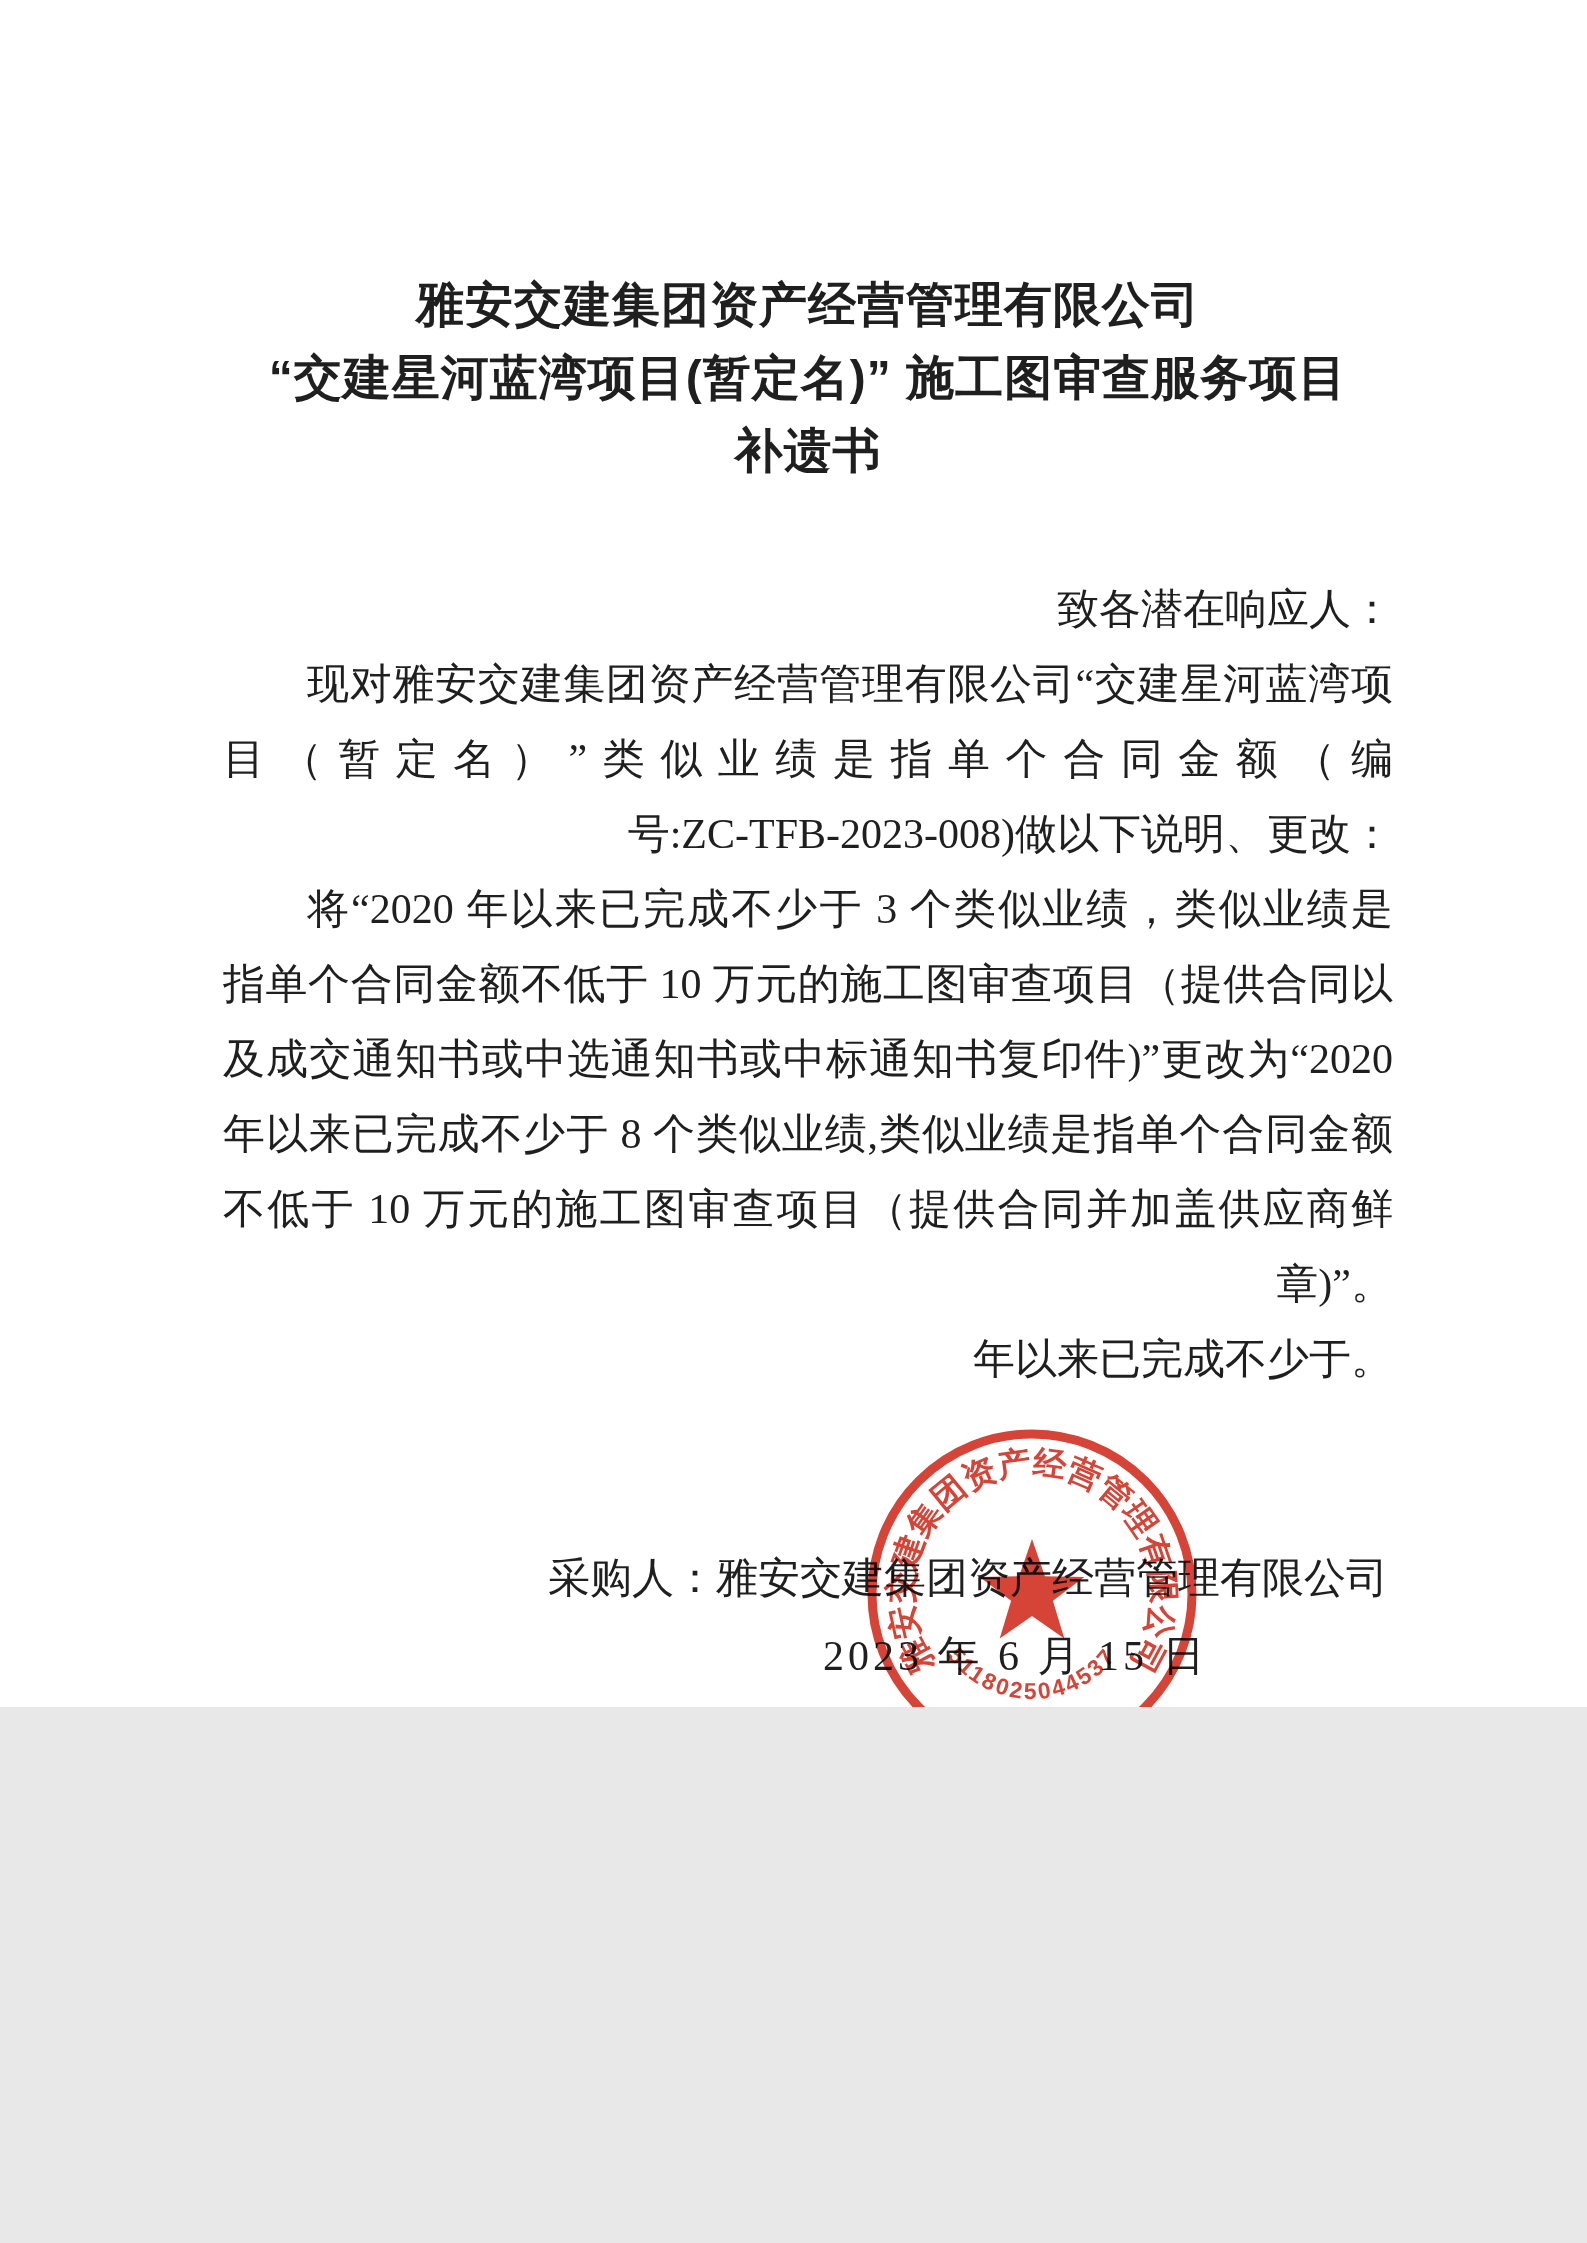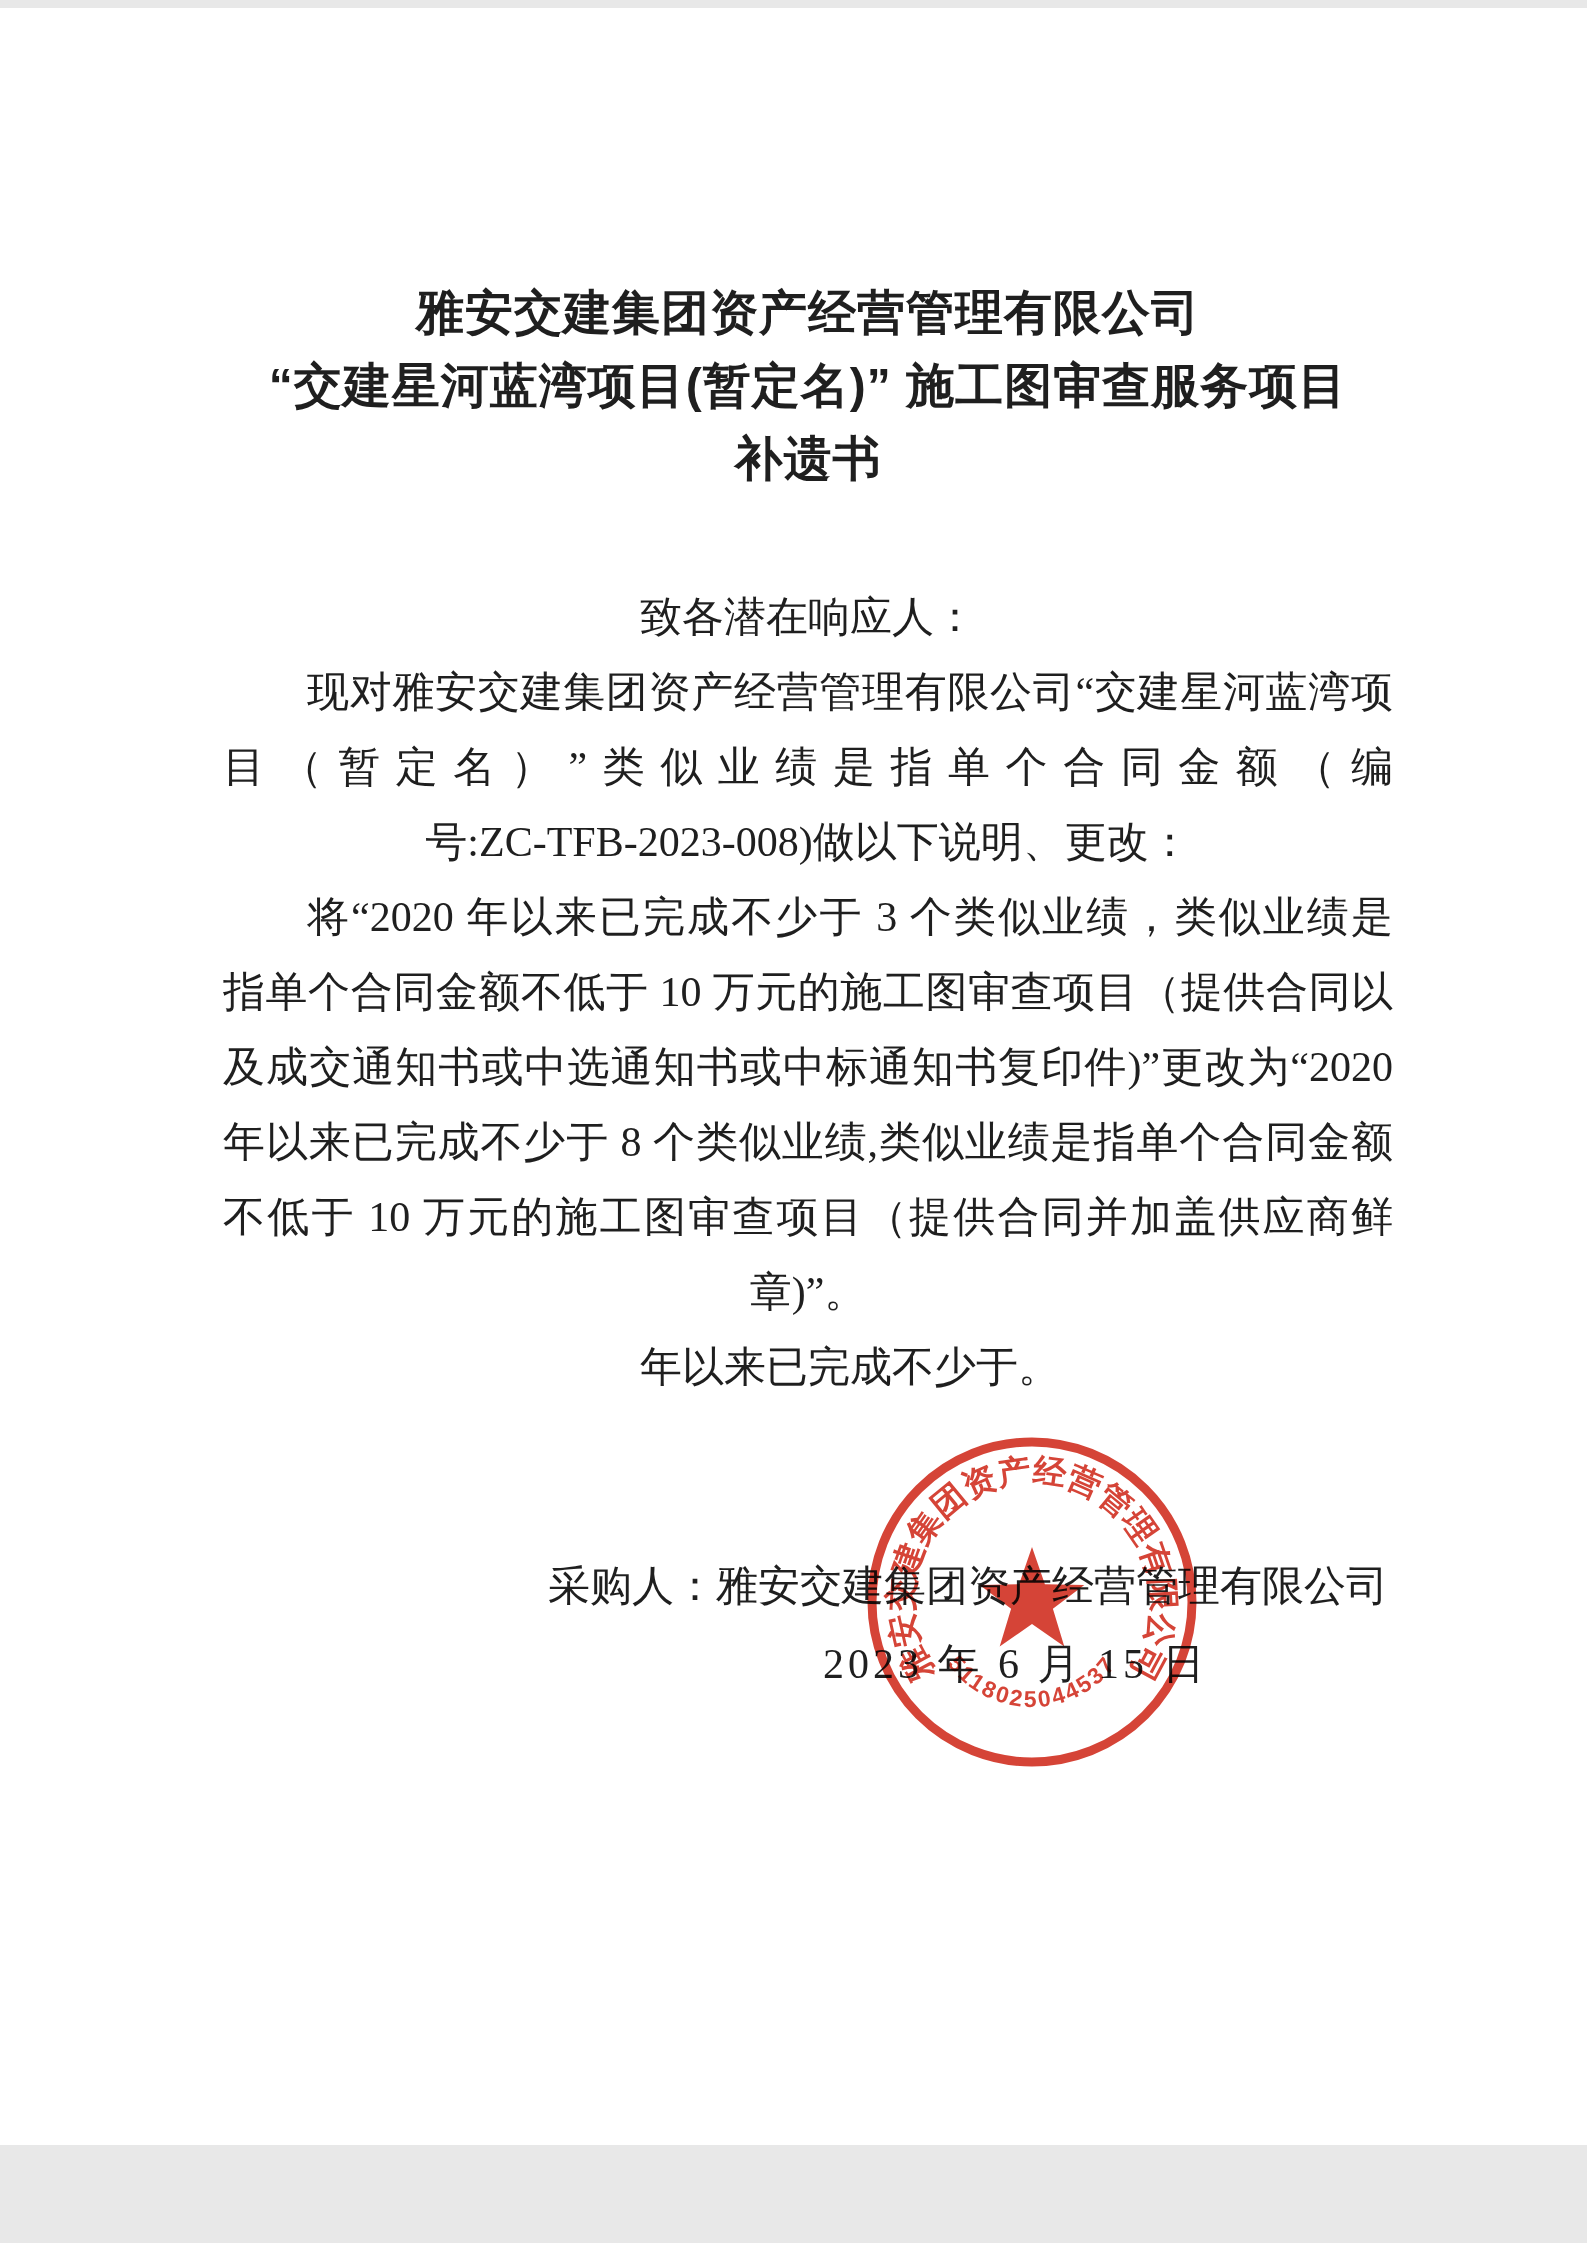--- a/index.html
+++ b/index.html
@@ -1,19 +1,19 @@
 <!DOCTYPE html>
 <html><head>
 <meta charset="utf-8">
 <style>
   html,body{margin:0;padding:0;background:#e8e8e8;}
   .page{
     position:relative;
-    width:1587px;height:2137px;
-    margin:8px auto;
+    width:1587px;height:1707px;
+    margin:0 auto;
     background:#ffffff;
     overflow:hidden;
     font-family:"Liberation Serif","DejaVu Serif",serif;
     color:#1f1f1f;
   }
   .title-block{
     position:absolute;
     left:223px;top:268px;width:1170px;
     text-align:center;
     font-family:"Liberation Sans","DejaVu Sans",sans-serif;
@@ -25,21 +25,21 @@
   }
   .body-block{
     position:absolute;
     left:223px;top:572px;width:1170px;
     font-size:42px;
     line-height:75px;
   }
   .line{
     width:100%;
     white-space:normal;
-    text-align:center;
+    text-align:right;
   }
   .line.fill{
     text-align:justify;
     text-align-last:justify;
     text-justify:inter-character;
   }
   .line.indent{
     text-indent:2em;
   }
   .sig-purchaser{

